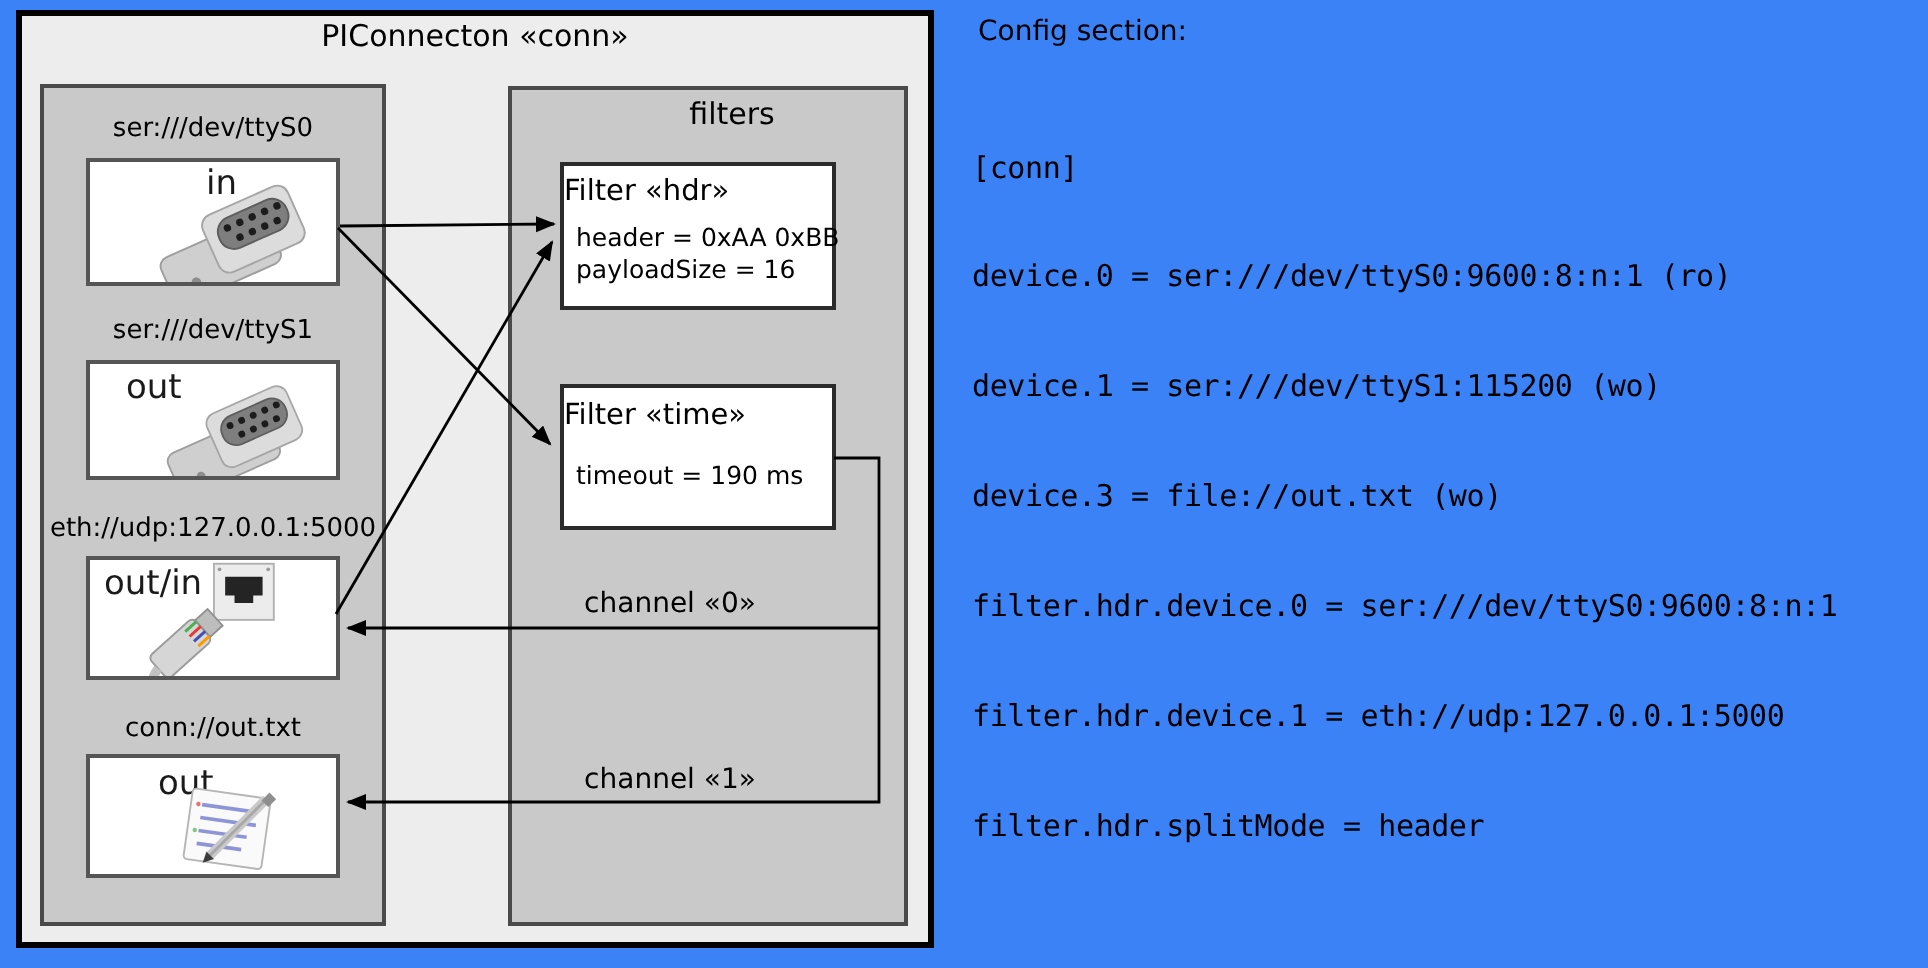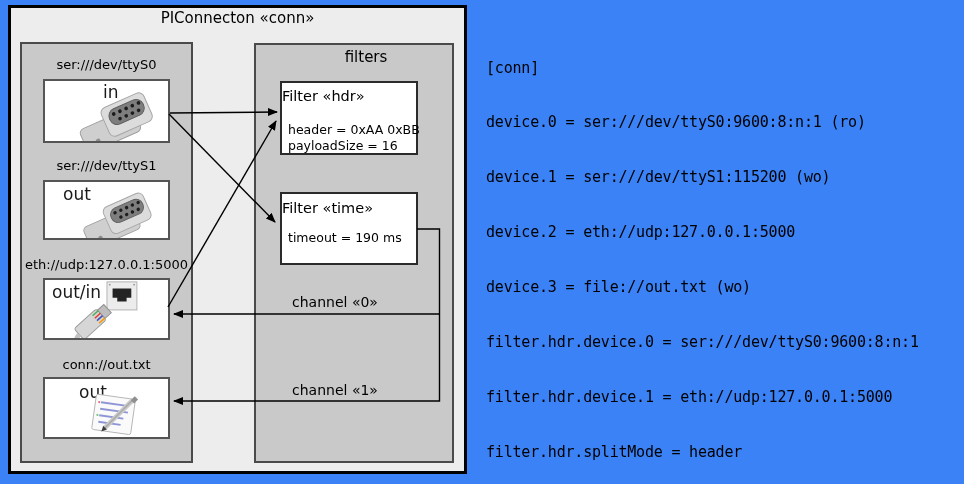--- a/index.html
+++ b/index.html
@@ -122,21 +122,21 @@
         <line x1="62" y1="52" x2="92" y2="22" stroke="#c9c9c9" stroke-width="5"></line>
         <line x1="62" y1="52" x2="92" y2="22" stroke="#a8a8a8" stroke-width="1.5"></line>
         <polygon points="58,56 64,54 60,50" fill="#3c3c3c"></polygon>
         <rect x="90" y="20" width="6" height="5" transform="rotate(-45 93 22)" fill="#8f8f8f"></rect>
       </g>
     </svg>
   </div>
 
   <div class="abs filter-box" style="top:81px;height:74px">
     <div class="filter-title" style="margin-top:5px">Filter «hdr»</div>
-    <div class="filter-props" style="margin-top:18px">
+    <div class="filter-props" style="margin-top:7px">
       <div>header = 0xAA 0xBB</div>
       <div>payloadSize = 16</div>
     </div>
   </div>
 
   <div class="abs filter-box" style="top:192px;height:73px">
     <div class="filter-title" style="margin-top:6px">Filter «time»</div>
     <div class="filter-props" style="margin-top:14px">
       <div>timeout = 190 ms</div>
     </div>
@@ -152,25 +152,25 @@
       </marker>
     </defs>
     <line x1="170" y1="113" x2="277" y2="112" stroke="#000" stroke-width="1.4" marker-end="url(#arr)"></line>
     <line x1="169" y1="114" x2="275" y2="222" stroke="#000" stroke-width="1.4" marker-end="url(#arr)"></line>
     <line x1="168" y1="307" x2="276" y2="121" stroke="#000" stroke-width="1.4" marker-end="url(#arr)"></line>
     <polyline points="417,229 439.5,229 439.5,401 174,401" fill="none" stroke="#000" stroke-width="1.4" marker-end="url(#arr)"></polyline>
     <line x1="439.5" y1="314" x2="174" y2="314" stroke="#000" stroke-width="1.4" marker-end="url(#arr)"></line>
   </svg>
 
   <div class="abs config">
+    <div class="config-heading">Config section:</div>
     <div class="config-lines">
       <div>[conn]</div>
       <div>device.0 = ser:///dev/ttyS0:9600:8:n:1 (ro)</div>
       <div>device.1 = ser:///dev/ttyS1:115200 (wo)</div>
-      <div>device.2 = eth://udp:127.0.0.1:5000</div>
       <div>device.3 = file://out.txt (wo)</div>
       <div>filter.hdr.device.0 = ser:///dev/ttyS0:9600:8:n:1</div>
       <div>filter.hdr.device.1 = eth://udp:127.0.0.1:5000</div>
       <div>filter.hdr.splitMode = header</div>
       
       
       
       
       
       

